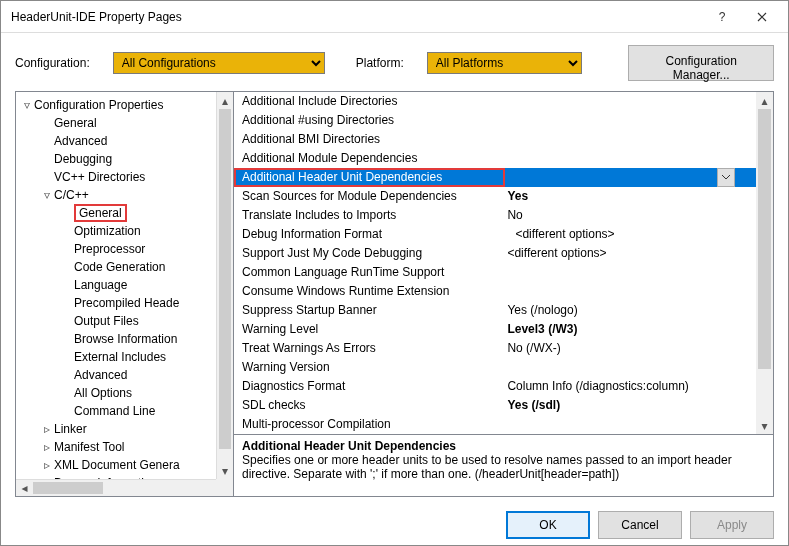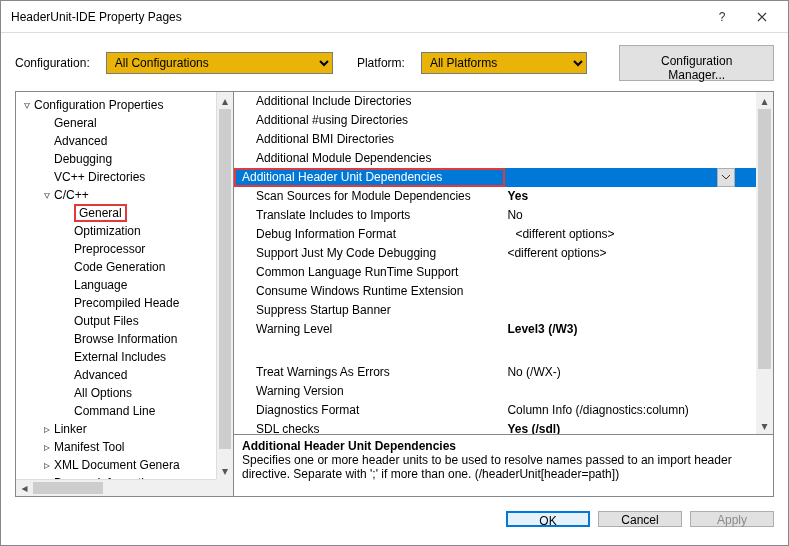--- a/index.html
+++ b/index.html
@@ -1,20 +1,20 @@
 <!DOCTYPE html>
 <html><head>
 <meta charset="utf-8">
 <style>
   * { box-sizing: border-box; font-family: "Segoe UI", Tahoma, sans-serif; font-size: 12px; }
   body { margin: 0; background: #fff; color: #000; width: 789px; height: 546px; overflow: hidden; border: 1px solid #888; }
   .titlebar { height: 32px; display: flex; align-items: center; padding: 0 6px 0 10px; border-bottom: 1px solid #ddd; }
   .titlebar .title { flex: 1; }
   .titlebar .winbtn { width: 40px; height: 32px; display:flex; align-items:center; justify-content:center; color:#333; }
-  .configrow { display:flex; align-items:center; gap:16px; padding: 12px 14px 10px 14px; }
+  .configrow { display:flex; align-items:center; gap:23px; padding: 12px 14px 10px 14px; }
   .label { color:#000; }
   select.combo { height: 22px; border:1px solid #7a7a7a; background:#eab308; padding: 1px 4px; }
   .cfgmgr-btn { height:36px; padding: 8px 12px; background:#e1e1e1; border:1px solid #adadad; }
   .mainarea { display:flex; height: 406px; margin: 0 14px; border:1px solid #828790; }
   .treepanel { width: 218px; border-right:1px solid #828790; position:relative; overflow:hidden; background:#fff; }
   .proptable { flex:1; display:flex; flex-direction:column; }
   .tree { padding: 4px 0 0 0; user-select:none; }
   .tree-item { white-space:nowrap; height:18px; line-height:18px; display:flex; align-items:center; }
   .expander { width:14px; text-align:center; color:#555; display:inline-block; }
   .tree-item.lvl0 { padding-left: 4px; }
@@ -27,31 +27,31 @@
   .hscroll { position:absolute; left:0; right:0; bottom:0; height:17px; background:#f0f0f0; border-top:1px solid #ddd; display:flex; align-items:center;}
   .hscroll .arrow { width:17px; display:flex; align-items:center; justify-content:center; color:#555;}
   .hscroll .track { flex:1; position:relative; height:100%;}
   .hscroll .thumb { position:absolute; top:2px; bottom:2px; left:0; width:70px; background:#cdcdcd;}
   .corner { position:absolute; right:0; bottom:0; width:17px; height:17px; background:#f0f0f0;}
   .gridwrap { flex:1; overflow:hidden; position:relative; }
   .gridrows { position:absolute; inset:0 17px 0 0; }
   .row { display:flex; height:19px; line-height:19px; }
   .row.sel { background:#0078d7; color:#fff; }
   .row.sel .cell-name { border:2px solid #e23a3a; padding: 0 2px 0 6px; line-height:15px; }
-  .cell-name { width:52%; padding-left:22px; overflow:hidden; text-overflow:clip; white-space:nowrap;}
+  .cell-name { width:52%; padding-left:8px; overflow:hidden; text-overflow:clip; white-space:nowrap;}
   .cell-val { flex:1; padding-left:2px; overflow:hidden; white-space:nowrap;}
   .cell-val.bold { font-weight:600; }
   .dd { position:absolute; right:21px; width:18px; height:19px; border:1px solid #adadad; background:#e1e1e1; display:flex; align-items:center; justify-content:center; }
   .gridvscroll { position:absolute; right:0; top:0; bottom:0; width:17px; background:#f0f0f0;}
   .gridvscroll .arrow{ height:17px; display:flex; align-items:center; justify-content:center; color:#555;}
   .gridvscroll .thumb{ position:absolute; top:17px; left:2px; right:2px; height:260px; background:#cdcdcd;}
   .descpanel { height:62px; border-top:1px solid #828790; padding:4px 8px; overflow:hidden; }
   .descpanel .dt { font-weight:600; }
   .btnrow { display:flex; justify-content:flex-end; gap:8px; padding:14px 14px 0 0; }
-  .dbtn { width:84px; height:16px; border:1px solid #adadad; background:#e1e1e1; }
+  .dbtn { width:84px; height:28px; border:1px solid #adadad; background:#e1e1e1; }
   .dbtn.default { border:2px solid #0078d7; background:#e5f1fb;}
   .dbtn.disabled { color:#8a8a8a; }
   svg { display:block; }
 </style>
 </head>
 <body>
 
 <div class="titlebar">
   <span class="title">HeaderUnit-IDE Property Pages</span>
   <div class="winbtn">?</div>
@@ -230,26 +230,27 @@
           <div class="row" style="top: 171px;">
             <div class="cell-name">Common Language RunTime Support</div>
             <div class="cell-val"></div>
           </div>
           <div class="row" style="top: 190px;">
             <div class="cell-name">Consume Windows Runtime Extension</div>
             <div class="cell-val"></div>
           </div>
           <div class="row" style="top: 209px;">
             <div class="cell-name">Suppress Startup Banner</div>
+            <div class="cell-val">Yes (/nologo)</div>
           </div>
           <div class="row" style="top: 228px;">
             <div class="cell-name">Warning Level</div>
             <div class="cell-val bold">Level3 (/W3)</div>
           </div>
-          <div class="row" style="top: 247px; margin-top: 24px;">
+          <div class="row" style="top: 247px;">
             <div class="cell-name">Treat Warnings As Errors</div>
             <div class="cell-val">No (/WX-)</div>
           </div>
           <div class="row" style="top: 266px;">
             <div class="cell-name">Warning Version</div>
             <div class="cell-val"></div>
           </div>
           <div class="row" style="top: 285px;">
             <div class="cell-name">Diagnostics Format</div>
             <div class="cell-val">Column Info (/diagnostics:column)</div>

